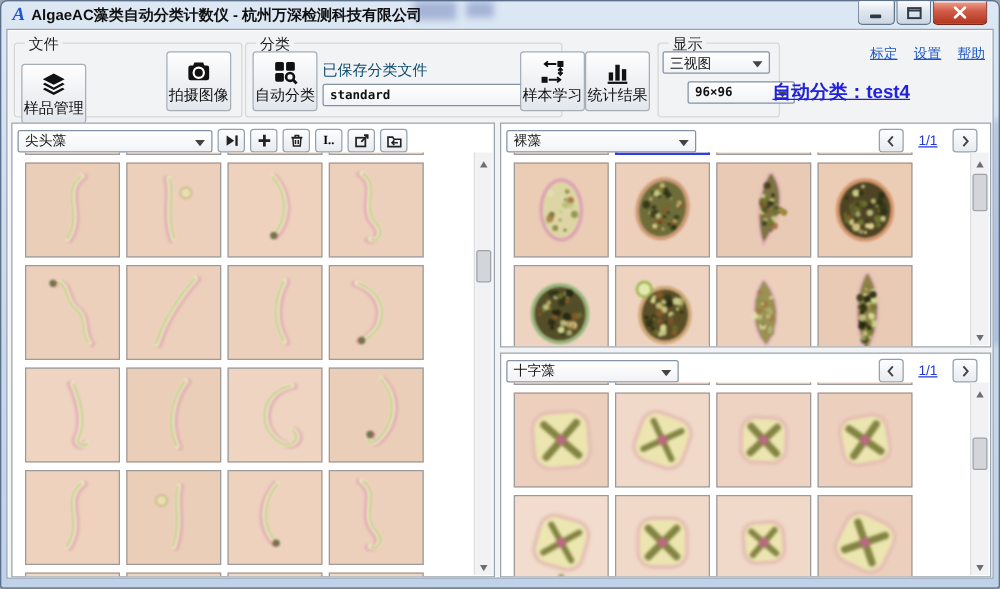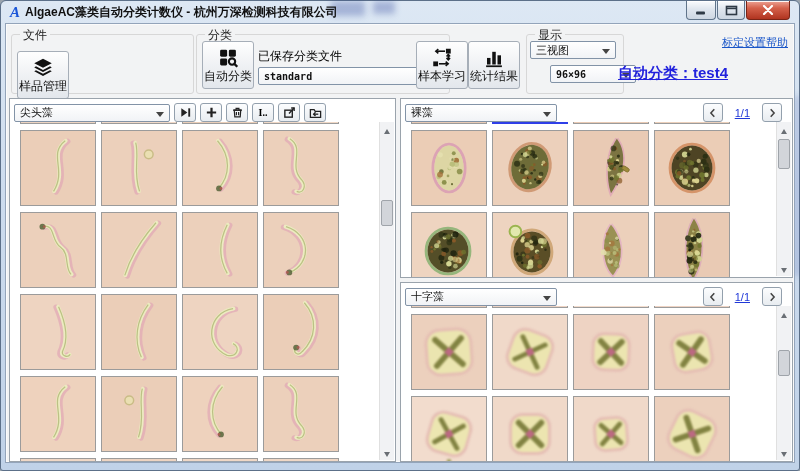--- a/index.html
+++ b/index.html
@@ -19,27 +19,27 @@
       background:linear-gradient(#fbfcfe,#dfe6ee 45%,#cdd7e2);box-shadow:inset 0 1px 0 rgba(255,255,255,.9);}
   .wb.min{width:30px}.wb.max{width:28px}
   .wb.close{width:44px;background:linear-gradient(#eda395,#d4604a 40%,#b03420);border-color:#7a2416;}
   
   .grp{position:absolute;border:1px solid #d7d7d7;border-radius:3px;}
   .glabel{position:absolute;top:-8px;left:8px;background:#f2f3f4;padding:0 3px;font-size:12px;color:#222;}
   .bigbtn{position:absolute;width:52px;height:48px;box-sizing:border-box;border:1px solid #a6aeb8;border-radius:3px;
           background:linear-gradient(#fefefe,#eef0f3 55%,#e3e7ec);display:flex;flex-direction:column;
           align-items:center;justify-content:space-between;padding:5px 1px 3px;cursor:pointer;}
   .bigbtn span.lbl{font-size:12px;color:#111;white-space:nowrap;}
-  .flabel{position:absolute;font-size:12px;color:#000000;}
+  .flabel{position:absolute;font-size:12px;color:#0c4a6e;}
   .dd{position:absolute;height:18px;box-sizing:border-box;border:1px solid #8293a7;border-radius:2px;
       background:linear-gradient(#ffffff,#f1f3f6);display:flex;align-items:center;
       padding:0 16px 0 5px;font-size:11px;color:#111;cursor:pointer;}
   .dd::after{content:'';position:absolute;right:5px;top:7px;border:4px solid transparent;border-top:5px solid #444;}
   .dd .mono{font-family:"DejaVu Sans Mono",monospace;font-weight:bold;font-size:10px;}
-  .links{position:absolute;top:11px;right:6px;display:flex;}
+  .links{position:absolute;top:11px;right:6px;display:flex;gap:13px;}
   .links a{font-size:11px;color:#1a56c8;text-decoration:underline;cursor:pointer;}
   .cursample{position:absolute;left:612px;top:40px;font-size:15px;font-weight:bold;color:#2222dd;
              text-decoration:underline;cursor:pointer;}
   
   .panel{position:absolute;background:#fff;border:1px solid #9aa3ac;box-sizing:border-box;}
   .phead{height:23px;display:flex;align-items:center;gap:4px;padding:2px 4px 0;}
   .phead .dd{position:relative;flex:none;}
   .sbtn{flex:none;width:22px;height:19px;box-sizing:border-box;border:1px solid #93a0ad;border-radius:3px;
         background:linear-gradient(#fcfdfe,#e8ecf0);display:flex;align-items:center;justify-content:center;cursor:pointer;}
   .pager{margin-left:auto;display:flex;align-items:center;gap:12px;margin-right:6px;}
@@ -95,20 +95,28 @@
     <div class="grp" style="left:5px;top:10px;width:181px;height:58px">
       <span class="glabel">文件</span>
     </div>
     <div class="bigbtn" style="left:11px;top:27px">
       <svg width="22" height="22" viewBox="0 0 24 24">
             <path d="M12 2 L22 7.2 12 12.4 2 7.2 Z" fill="#111"></path>
             <path d="M4 10.6 L12 14.8 20 10.6 22 11.9 12 17.2 2 11.9 Z" fill="#111"></path>
             <path d="M4 15 L12 19.2 20 15 22 16.4 12 21.8 2 16.4 Z" fill="#111"></path>
           </svg>
       <span class="lbl">样品管理</span>
+    </div>
+    <div class="bigbtn" style="left:127px;top:17px">
+      <svg width="22" height="22" viewBox="0 0 24 24">
+            <path d="M8 3.5 h8 l1.3 3.2 H6.7 Z" fill="#111"></path>
+            <rect x="2.5" y="6.2" width="19" height="13.5" rx="2" fill="#111"></rect>
+            <circle cx="12" cy="12.8" r="4.7" fill="none" stroke="#fff" stroke-width="2"></circle>
+          </svg>
+      <span class="lbl">拍摄图像</span>
     </div>
 
     <div class="grp" style="left:190px;top:10px;width:252px;height:58px">
       <span class="glabel">分类</span>
     </div>
     <div class="bigbtn" style="left:196px;top:17px">
       <svg width="22" height="22" viewBox="0 0 24 24">
             <rect x="3" y="3" width="8" height="8" rx="1.5" fill="#111"></rect>
             <rect x="13" y="3" width="8" height="8" rx="1.5" fill="#111"></rect>
             <rect x="3" y="13" width="8" height="8" rx="1.5" fill="#111"></rect>
@@ -918,21 +926,21 @@
           </div>
       <div class="vscroll">
         <div class="sarrow up"></div>
         <div class="sthumb" style="top:17px;height:30px"></div>
         <div class="sarrow down"></div>
       </div>
     </div>
 
     <div class="panel" style="left:394px;top:258px;width:393px;height:180px">
       <div class="phead">
-        <div class="dd" style="width:152px">
+        <div class="dd" style="width:138px">
           <span>十字藻</span>
         </div>
         <div class="pager">
           <div class="sbtn" style="width:20px">
                 <svg viewBox="0 0 14 14" width="12" height="12" fill="none" stroke="#444" stroke-width="1.8">
                   <path d="M8.5 2.5 L4.5 7 8.5 11.5"></path>
                 </svg>
               </div>
           <a class="plink">1/1</a>
           <div class="sbtn" style="width:20px">

